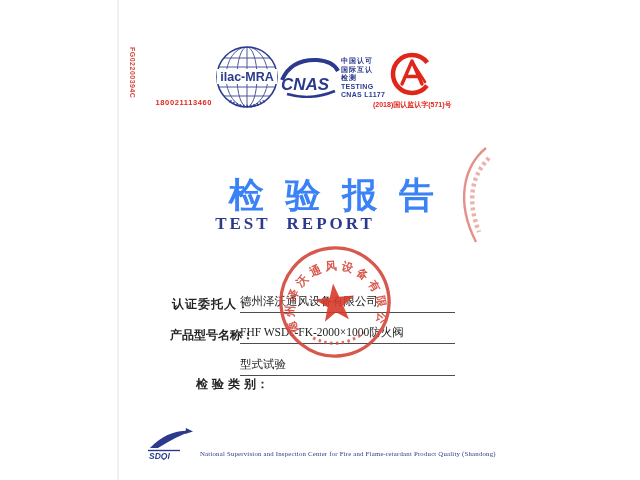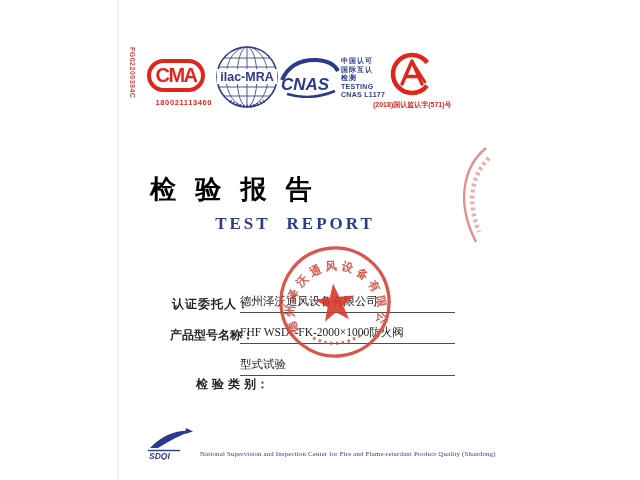--- a/index.html
+++ b/index.html
@@ -24,22 +24,22 @@
     color:#e1251b; letter-spacing:.6px; }
 
   
   #cnas-text { left:341px; top:57px; font-size:7px; font-weight:bold; line-height:8.6px;
     color:#2c3a8e; letter-spacing:1px; }
   #cnas-text .en { letter-spacing:.3px; }
 
   #cal-caption { left:373px; top:100px; font-size:7px; font-weight:bold; color:#e1251b; letter-spacing:0; }
 
   
-  #title-zh { left:150px; top:172px; width:290px; text-align:left; font-size:26px; font-weight:700;
-    color:#000000; letter-spacing:6px; }
+  #title-zh { left:150px; top:172px; width:290px; text-align:right; font-size:35px; font-weight:700;
+    color:#3b82f6; letter-spacing:6px; }
   #title-en { left:150px; top:214px; width:290px; text-align:center; font:bold 17px "Liberation Serif",serif;
     color:#2c3a8e; letter-spacing:3px; word-spacing:9px; }
 
   
   .field-label { font-family:"Liberation Serif",serif; font-size:12px; font-weight:600; color:#222; }
   .field-value { position:absolute; left:240px; width:215px; border-bottom:1px solid #4d4d4d;
     padding-bottom:3px; font-family:"Liberation Serif",serif; font-size:11.5px; color:#222; }
   #f1-label { left:172px; top:296px; letter-spacing:1px; }
   #f1-value { top:294px; }
   #f2-label { left:170px; top:327px; letter-spacing:0; }
@@ -58,23 +58,20 @@
 </style>
 </head>
 <body>
 
 <div id="page">
 
   <div id="scan-edge" class="abs"></div>
 
 
   <div id="cma-side-code" class="abs">FG02200394C</div>
-  <div id="cma-box" class="abs">
-    <span>CMA</span>
-  </div>
   <div id="cma-number" class="abs">180021113460</div>
 
   <svg class="abs" style="left:214px;top:44px" width="66" height="66" viewBox="0 0 66 66">
     <defs>
         <clipPath id="ilacClip">
           <circle cx="33" cy="33" r="30"></circle>
         </clipPath>
       </defs>
     <circle cx="33" cy="33" r="30" fill="none" stroke="#2c3a8e" stroke-width="1.6"></circle>
     <g clip-path="url(#ilacClip)" stroke="#2c3a8e" stroke-width="1" fill="none" opacity=".85">

